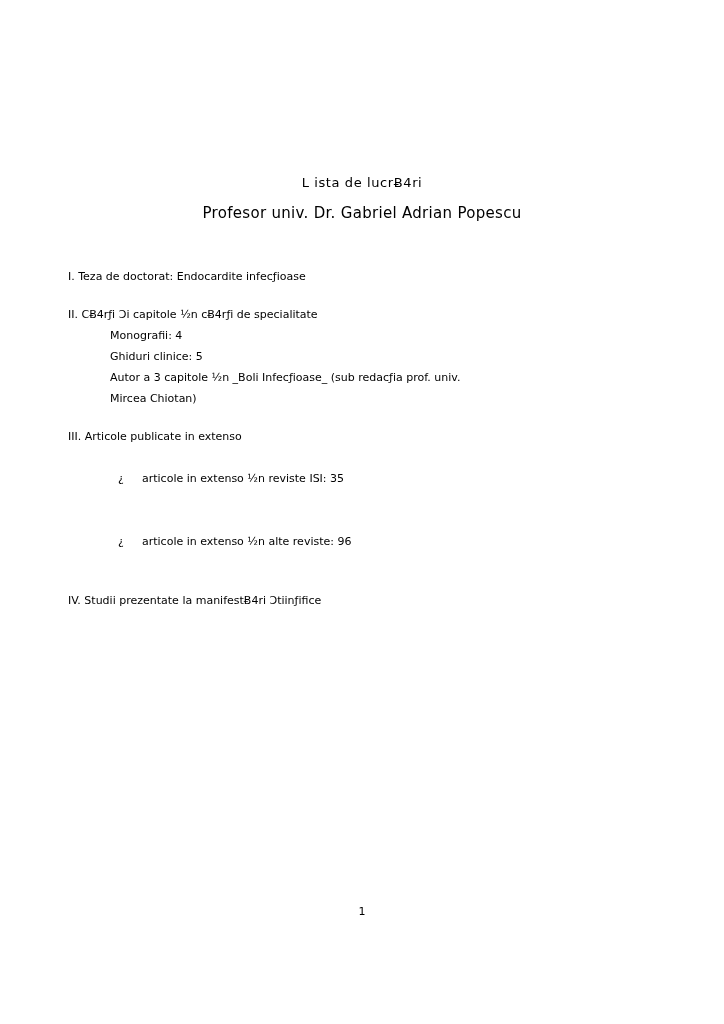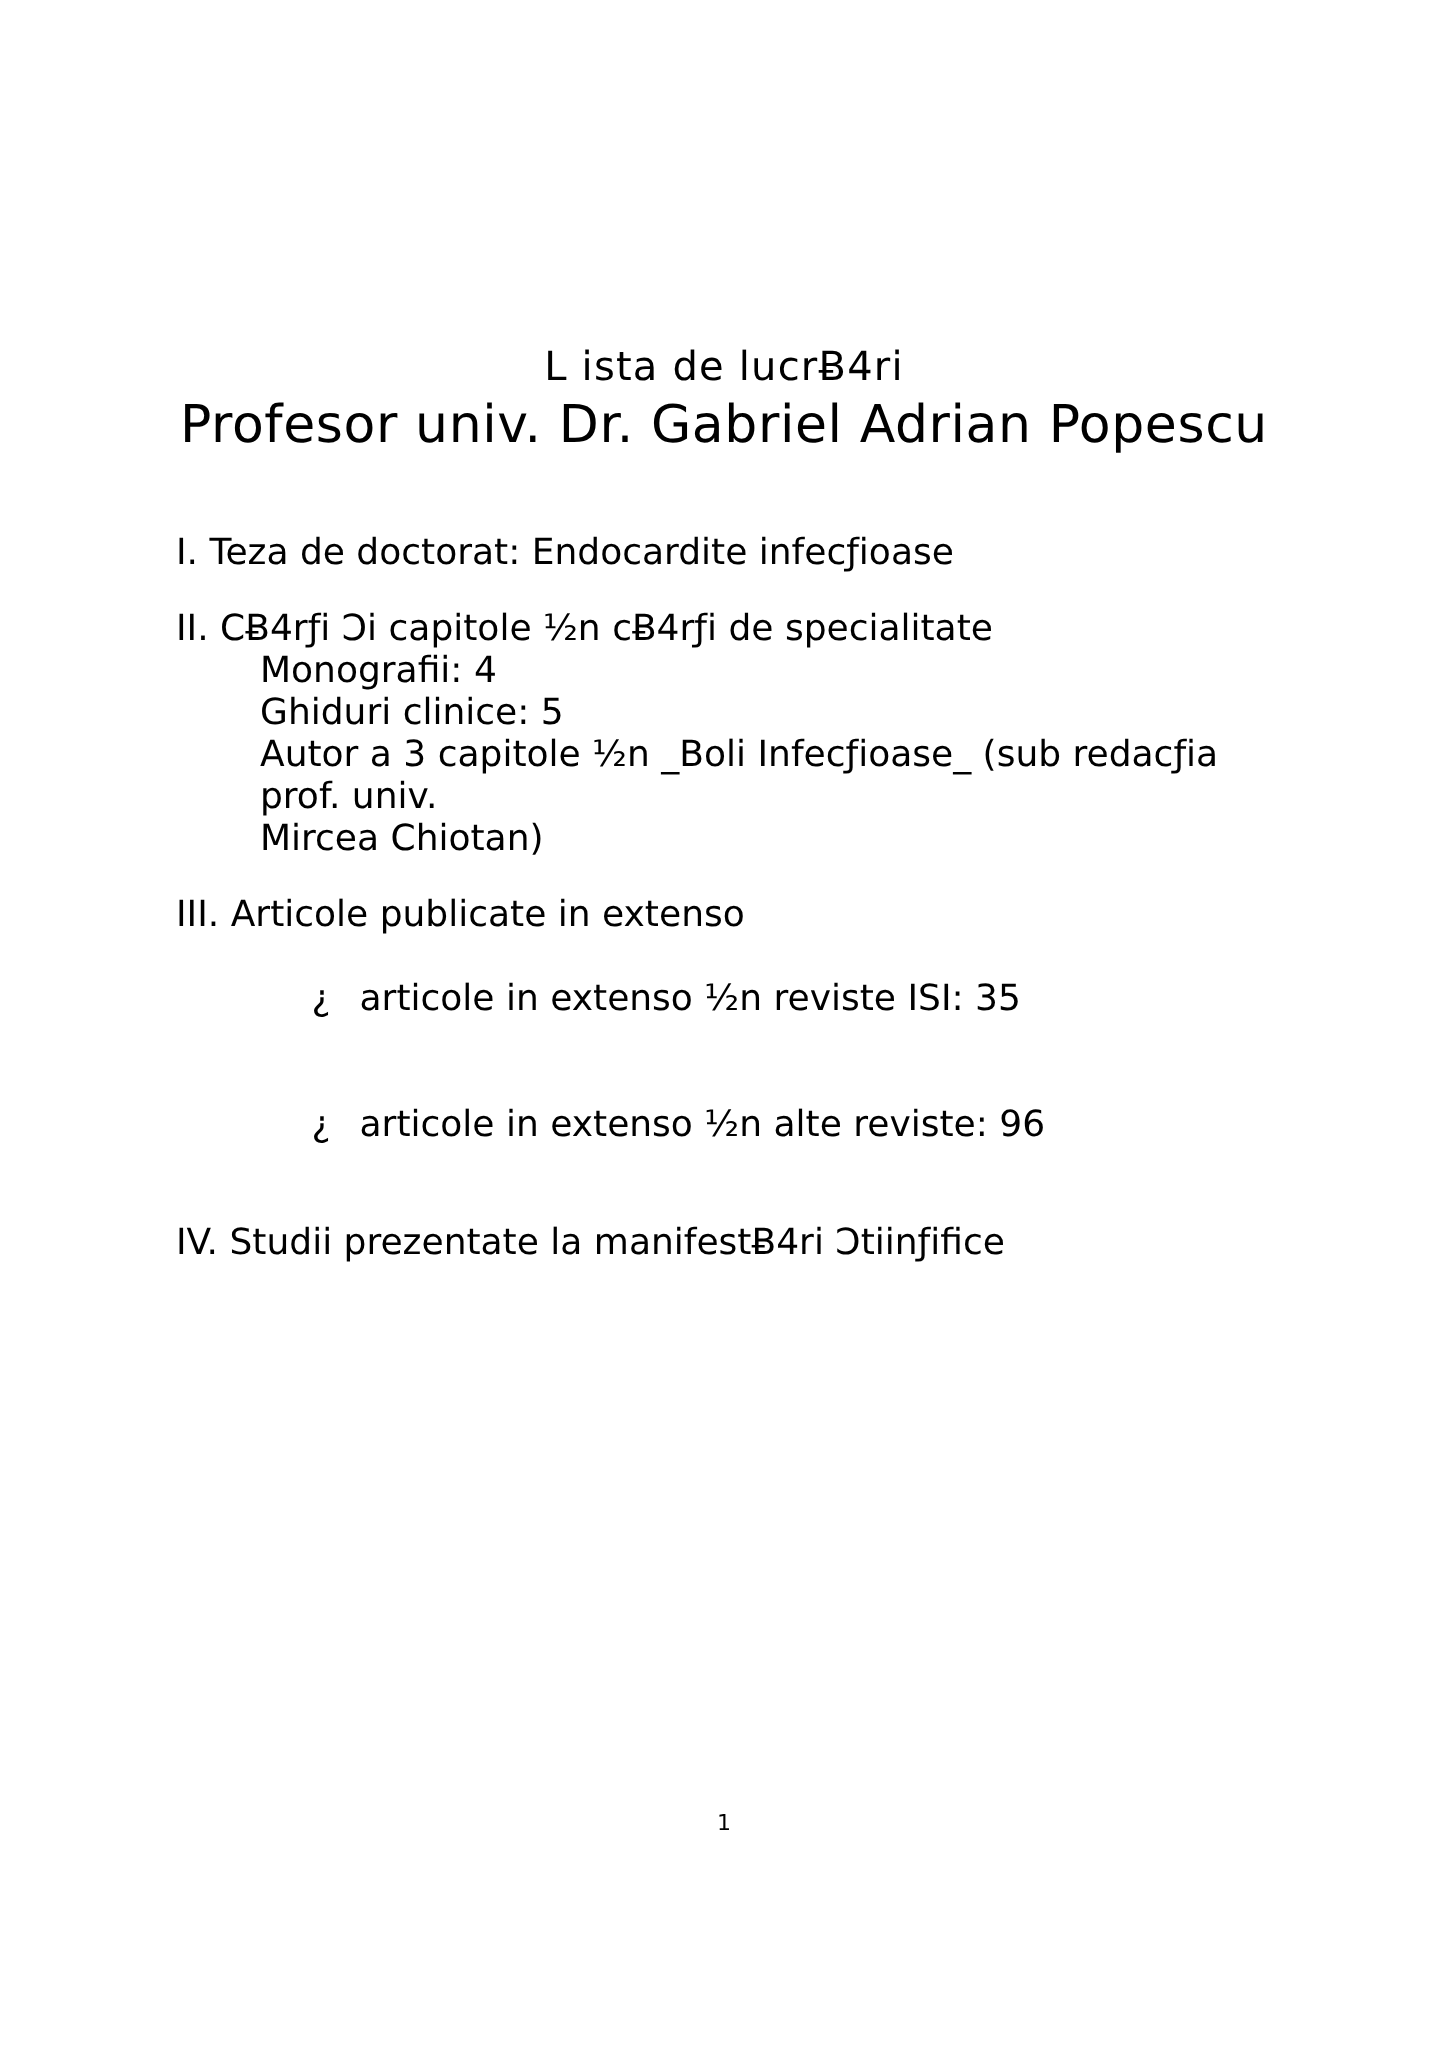--- a/index.html
+++ b/index.html
@@ -22,35 +22,35 @@
     box-sizing: border-box;
   }
   .title-block {
     position: absolute;
     top: 168px;
     left: 0;
     width: 724px;
     text-align: center;
   }
   .title-line {
-    font-size: 20px;
+    font-size: 13px;
     letter-spacing: 0.6px;
     line-height: 30px;
     white-space: pre;
   }
   .title-line.sub {
-    font-size: 26px;
+    font-size: 15px;
     letter-spacing: 0.3px;
   }
   .body-block {
     position: absolute;
     top: 266px;
-    left: 88px;
+    left: 68px;
     width: 560px;
-    font-size: 18px;
+    font-size: 11px;
     line-height: 21px;
   }
   .section {
     margin-bottom: 17px;
   }
   .sec-head {
     white-space: pre-wrap;
   }
   .indent-1 {
     padding-left: 42px;

